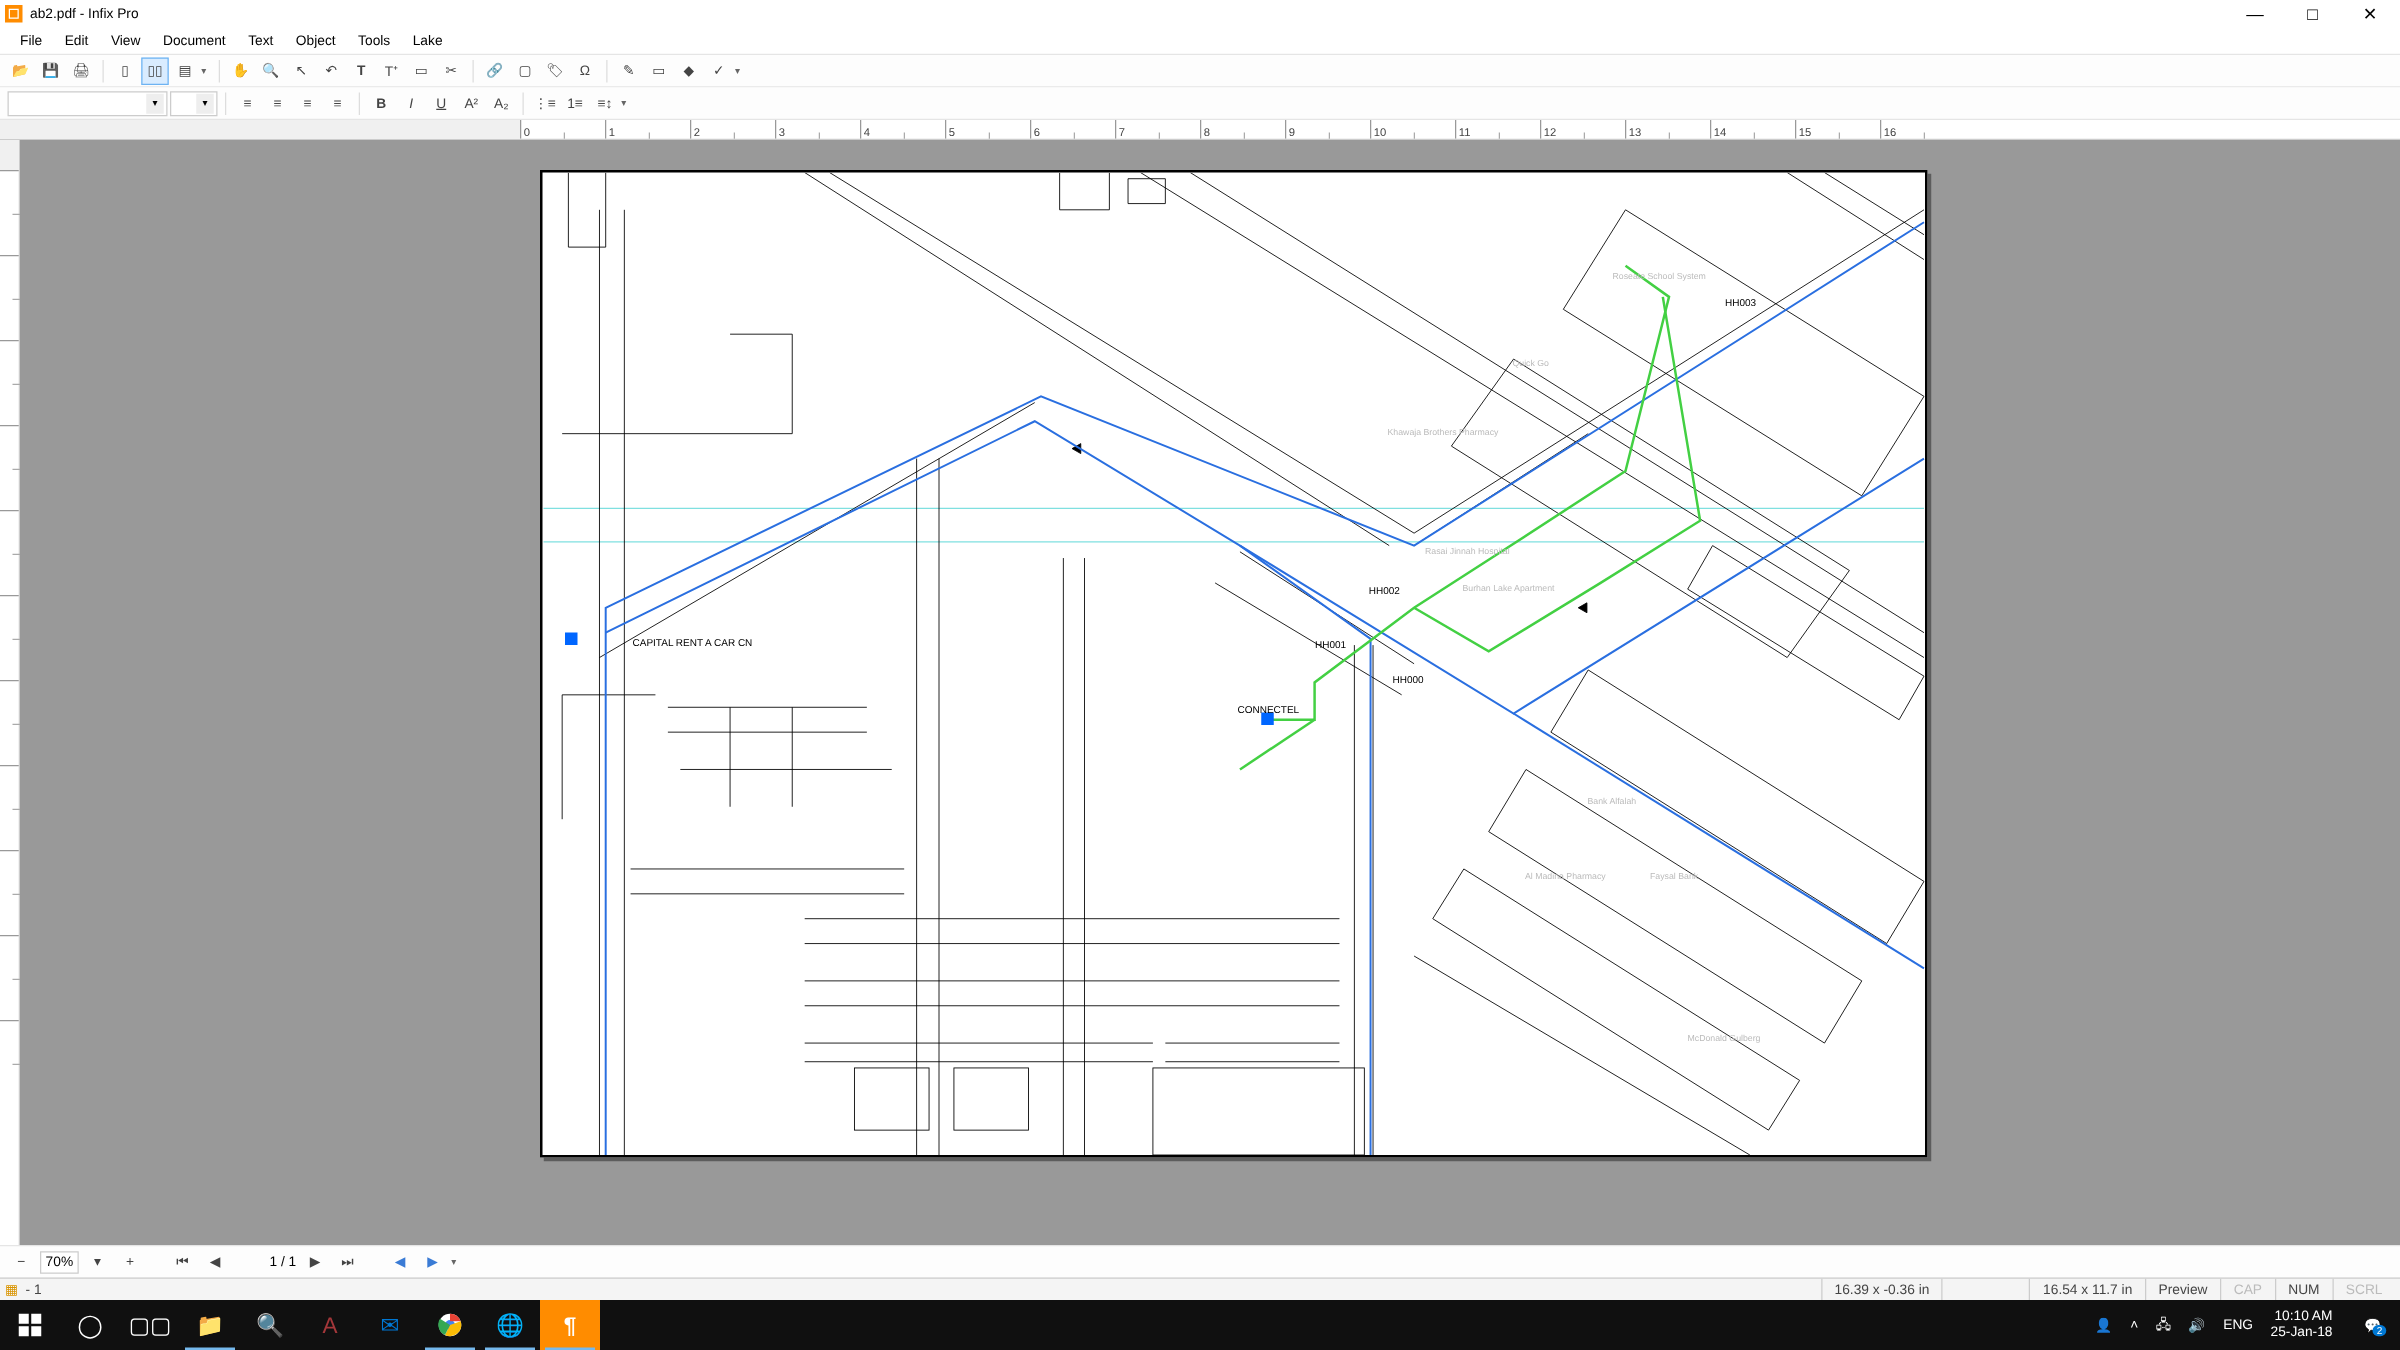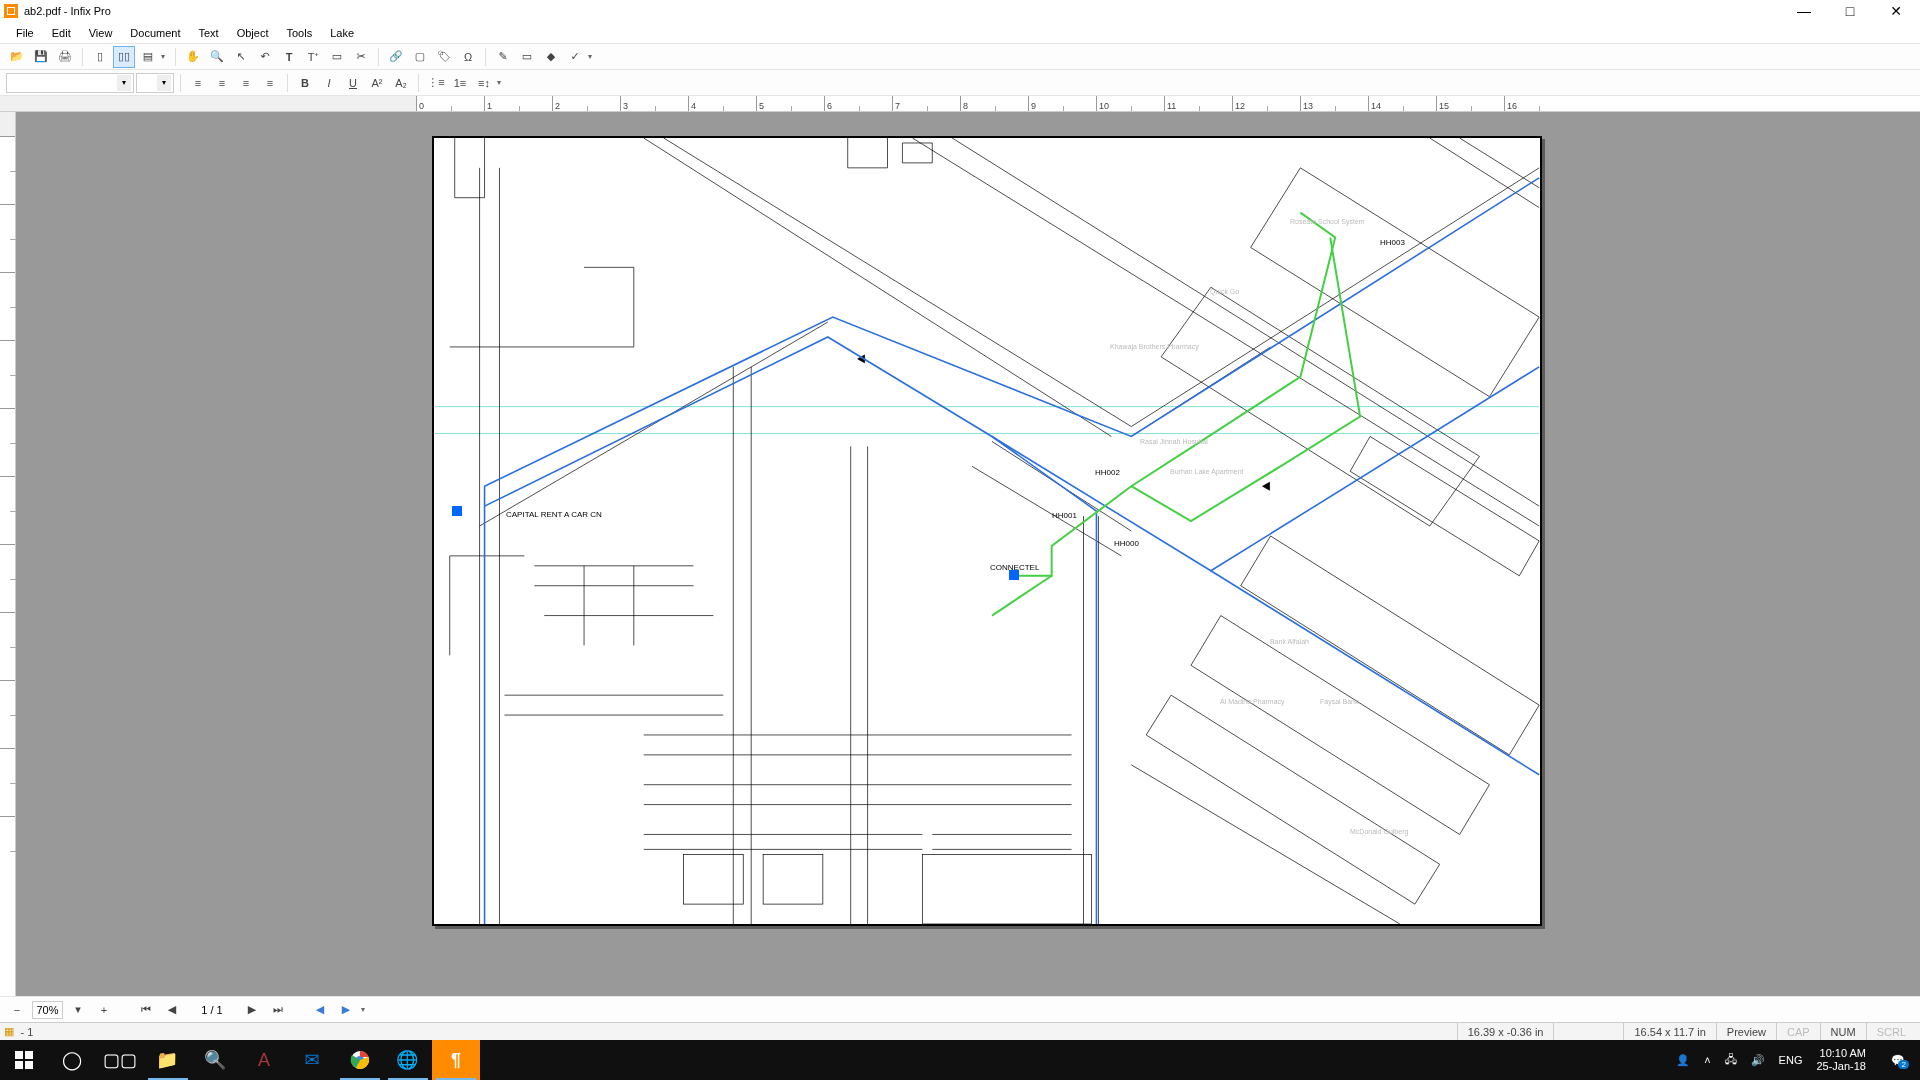--- a/index.html
+++ b/index.html
@@ -45,21 +45,21 @@
 .canvas-area { flex:1; background:#999; position:relative; overflow:hidden; }
 .page { position:absolute; left:416px; top:24px; width:1110px; height:790px; background:#fff; border:2px solid #000; box-shadow: 3px 3px 0 rgba(0,0,0,.4); overflow:hidden; }
 .page svg { width:100%; height:100%; }
 .maplabel { position:absolute; font-size:7px; color:#bbb; white-space:nowrap;padding-left:36px; }
 .maplabel.dark { color:#000; font-size:8px; }
 .bluesq { position:absolute; width:10px; height:10px; background:#0066ff; }
 
 
 .navbar { height: 26px; display:flex; align-items:center; background:#fdfdfd; border-top:1px solid #e5e5e5; padding:0 6px; gap:4px; }
 .nav-input { width:31px; height:18px; border:1px solid #ccc; text-align:center; }
-.page-lbl { width:50px; text-align:center; }
+.page-lbl { width:50px; text-align:right; }
 
 
 .statusbar { height:18px; background:#f4f4f4; border-top:1px solid #ccc; display:flex; align-items:center; padding:0 4px; font-size:10px; color:#444; }
 .statusbar .left { flex:1; display:flex; align-items:center; gap:6px;}
 .statusbar .cell { border-left:1px solid #ccc; padding:0 10px; height:100%; display:flex; align-items:center; }
 
 
 .taskbar { height:40px; background:#101010; display:flex; align-items:center; position:relative; }
 .taskbar .start { width:48px; height:40px; display:flex; align-items:center; justify-content:center; color:#fff;}
 .taskbar .win-icon { width:18px; height:18px; display:grid; grid-template-columns:1fr 1fr; grid-template-rows:1fr 1fr; gap:2px;}

